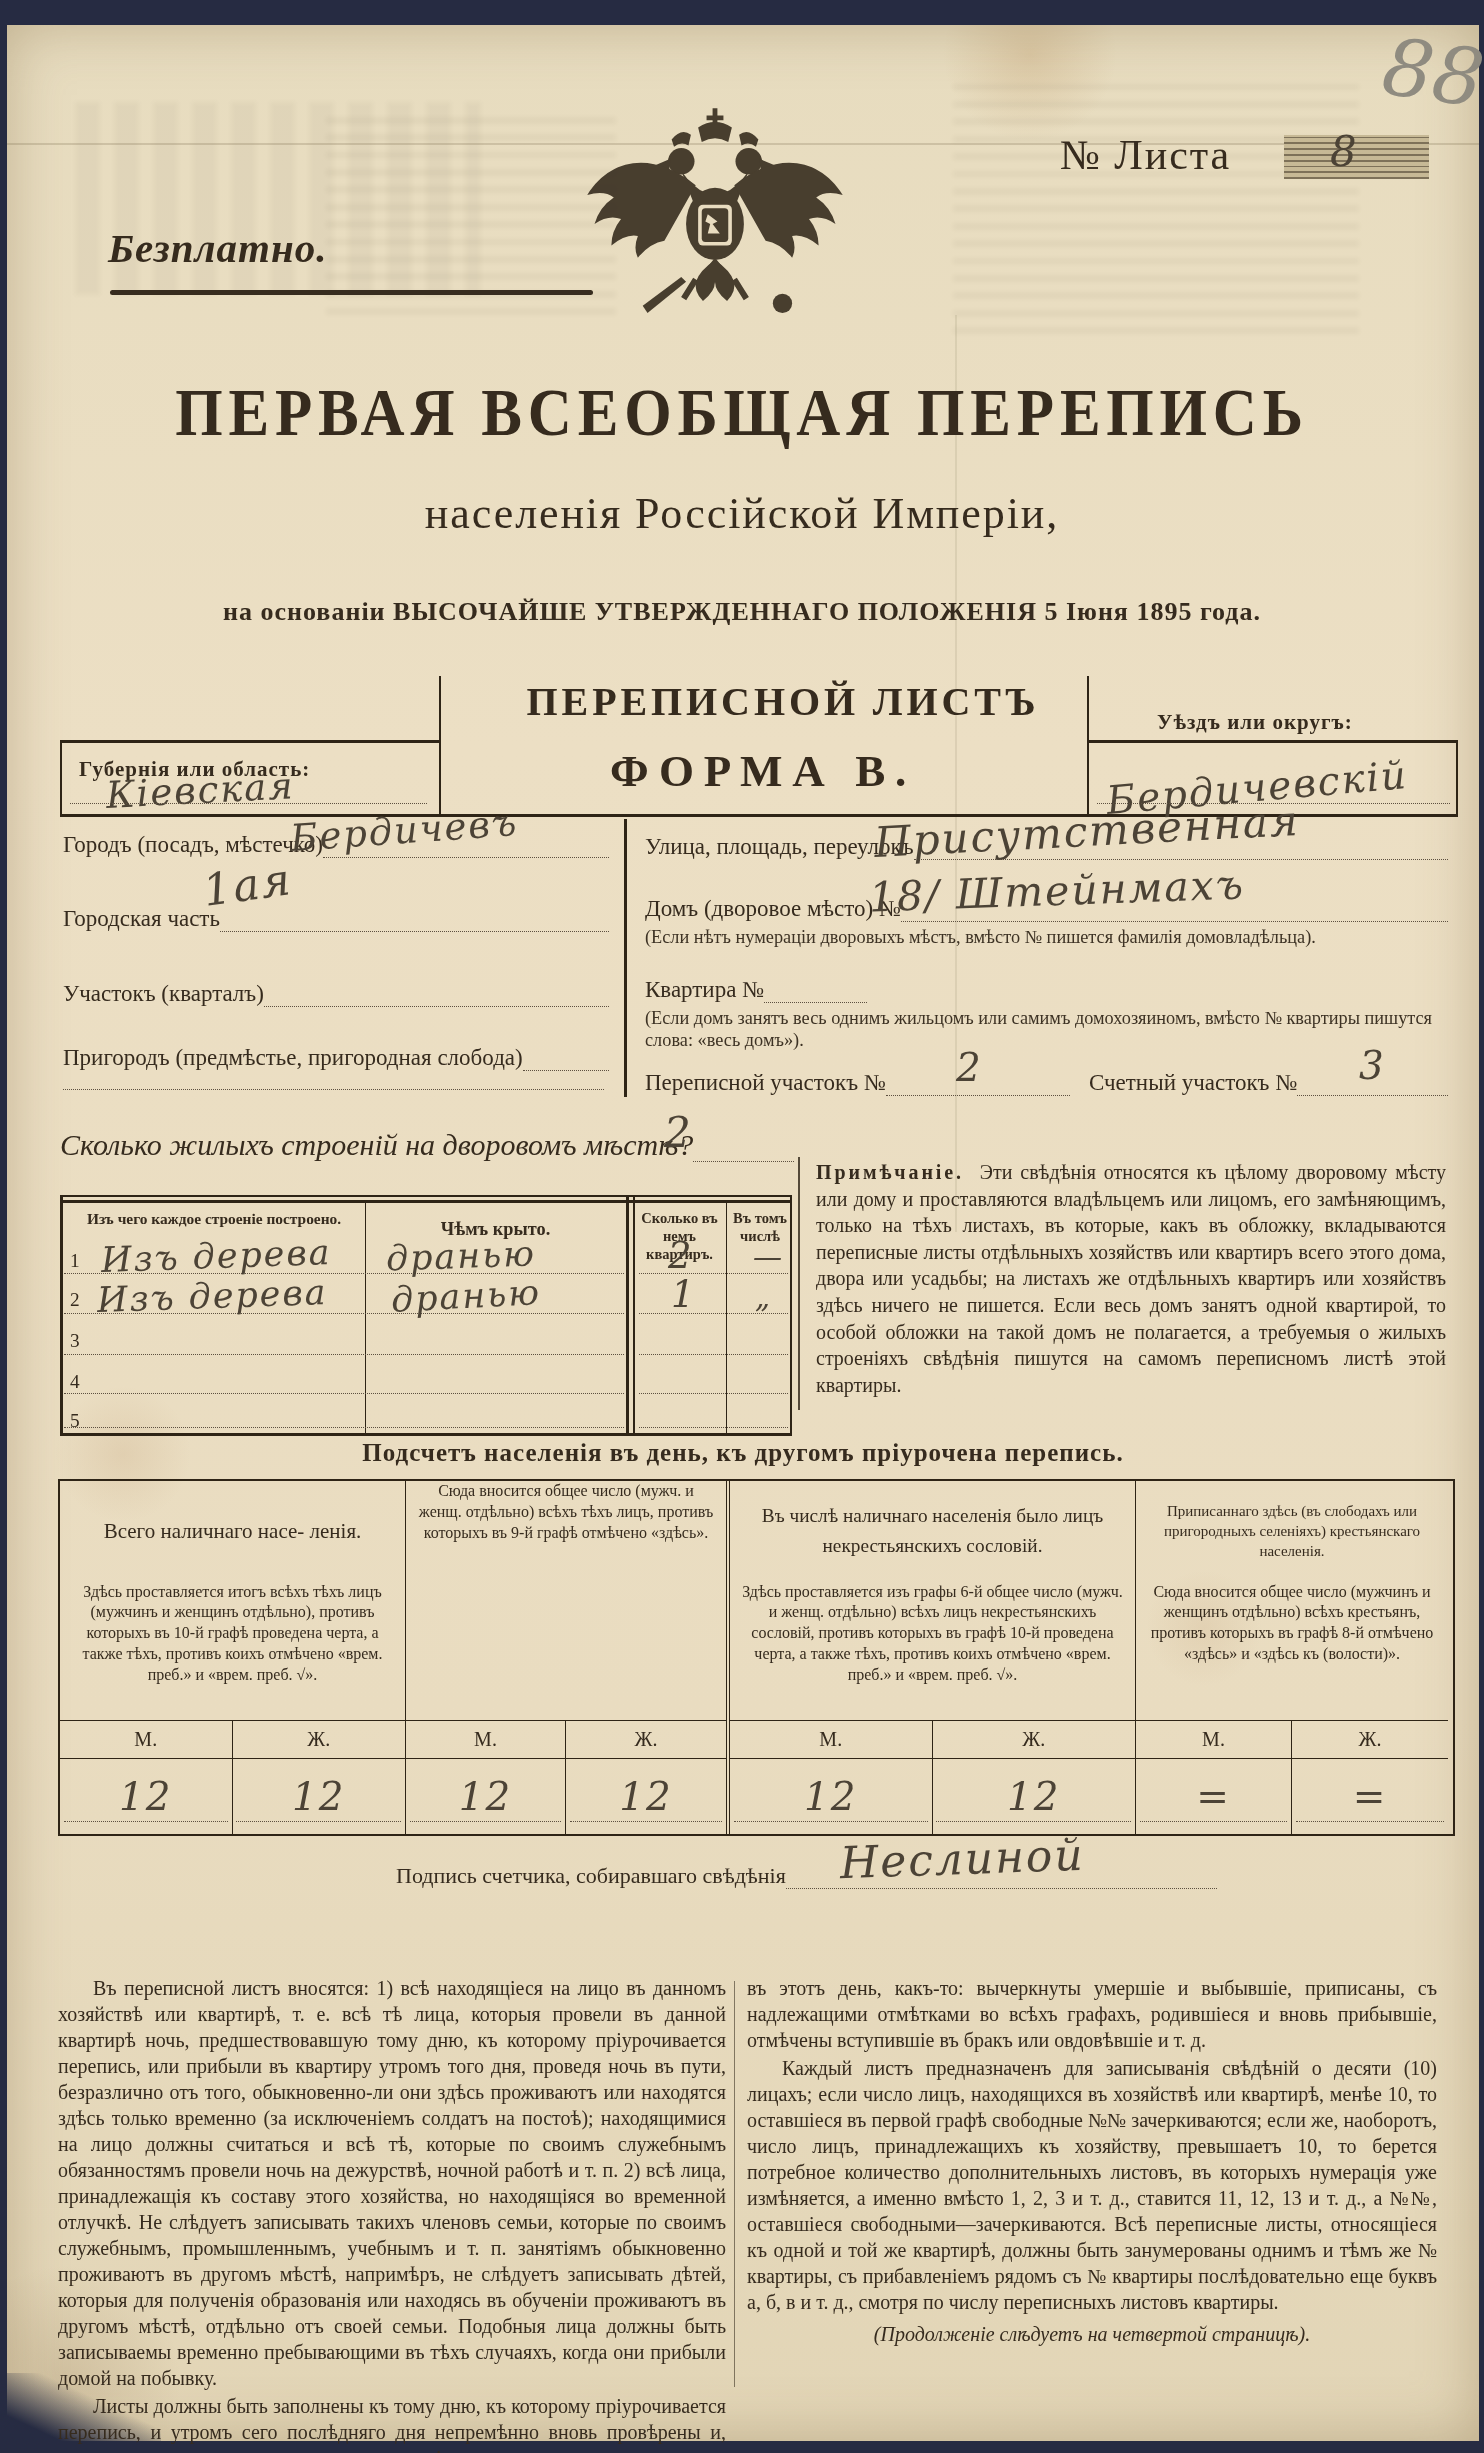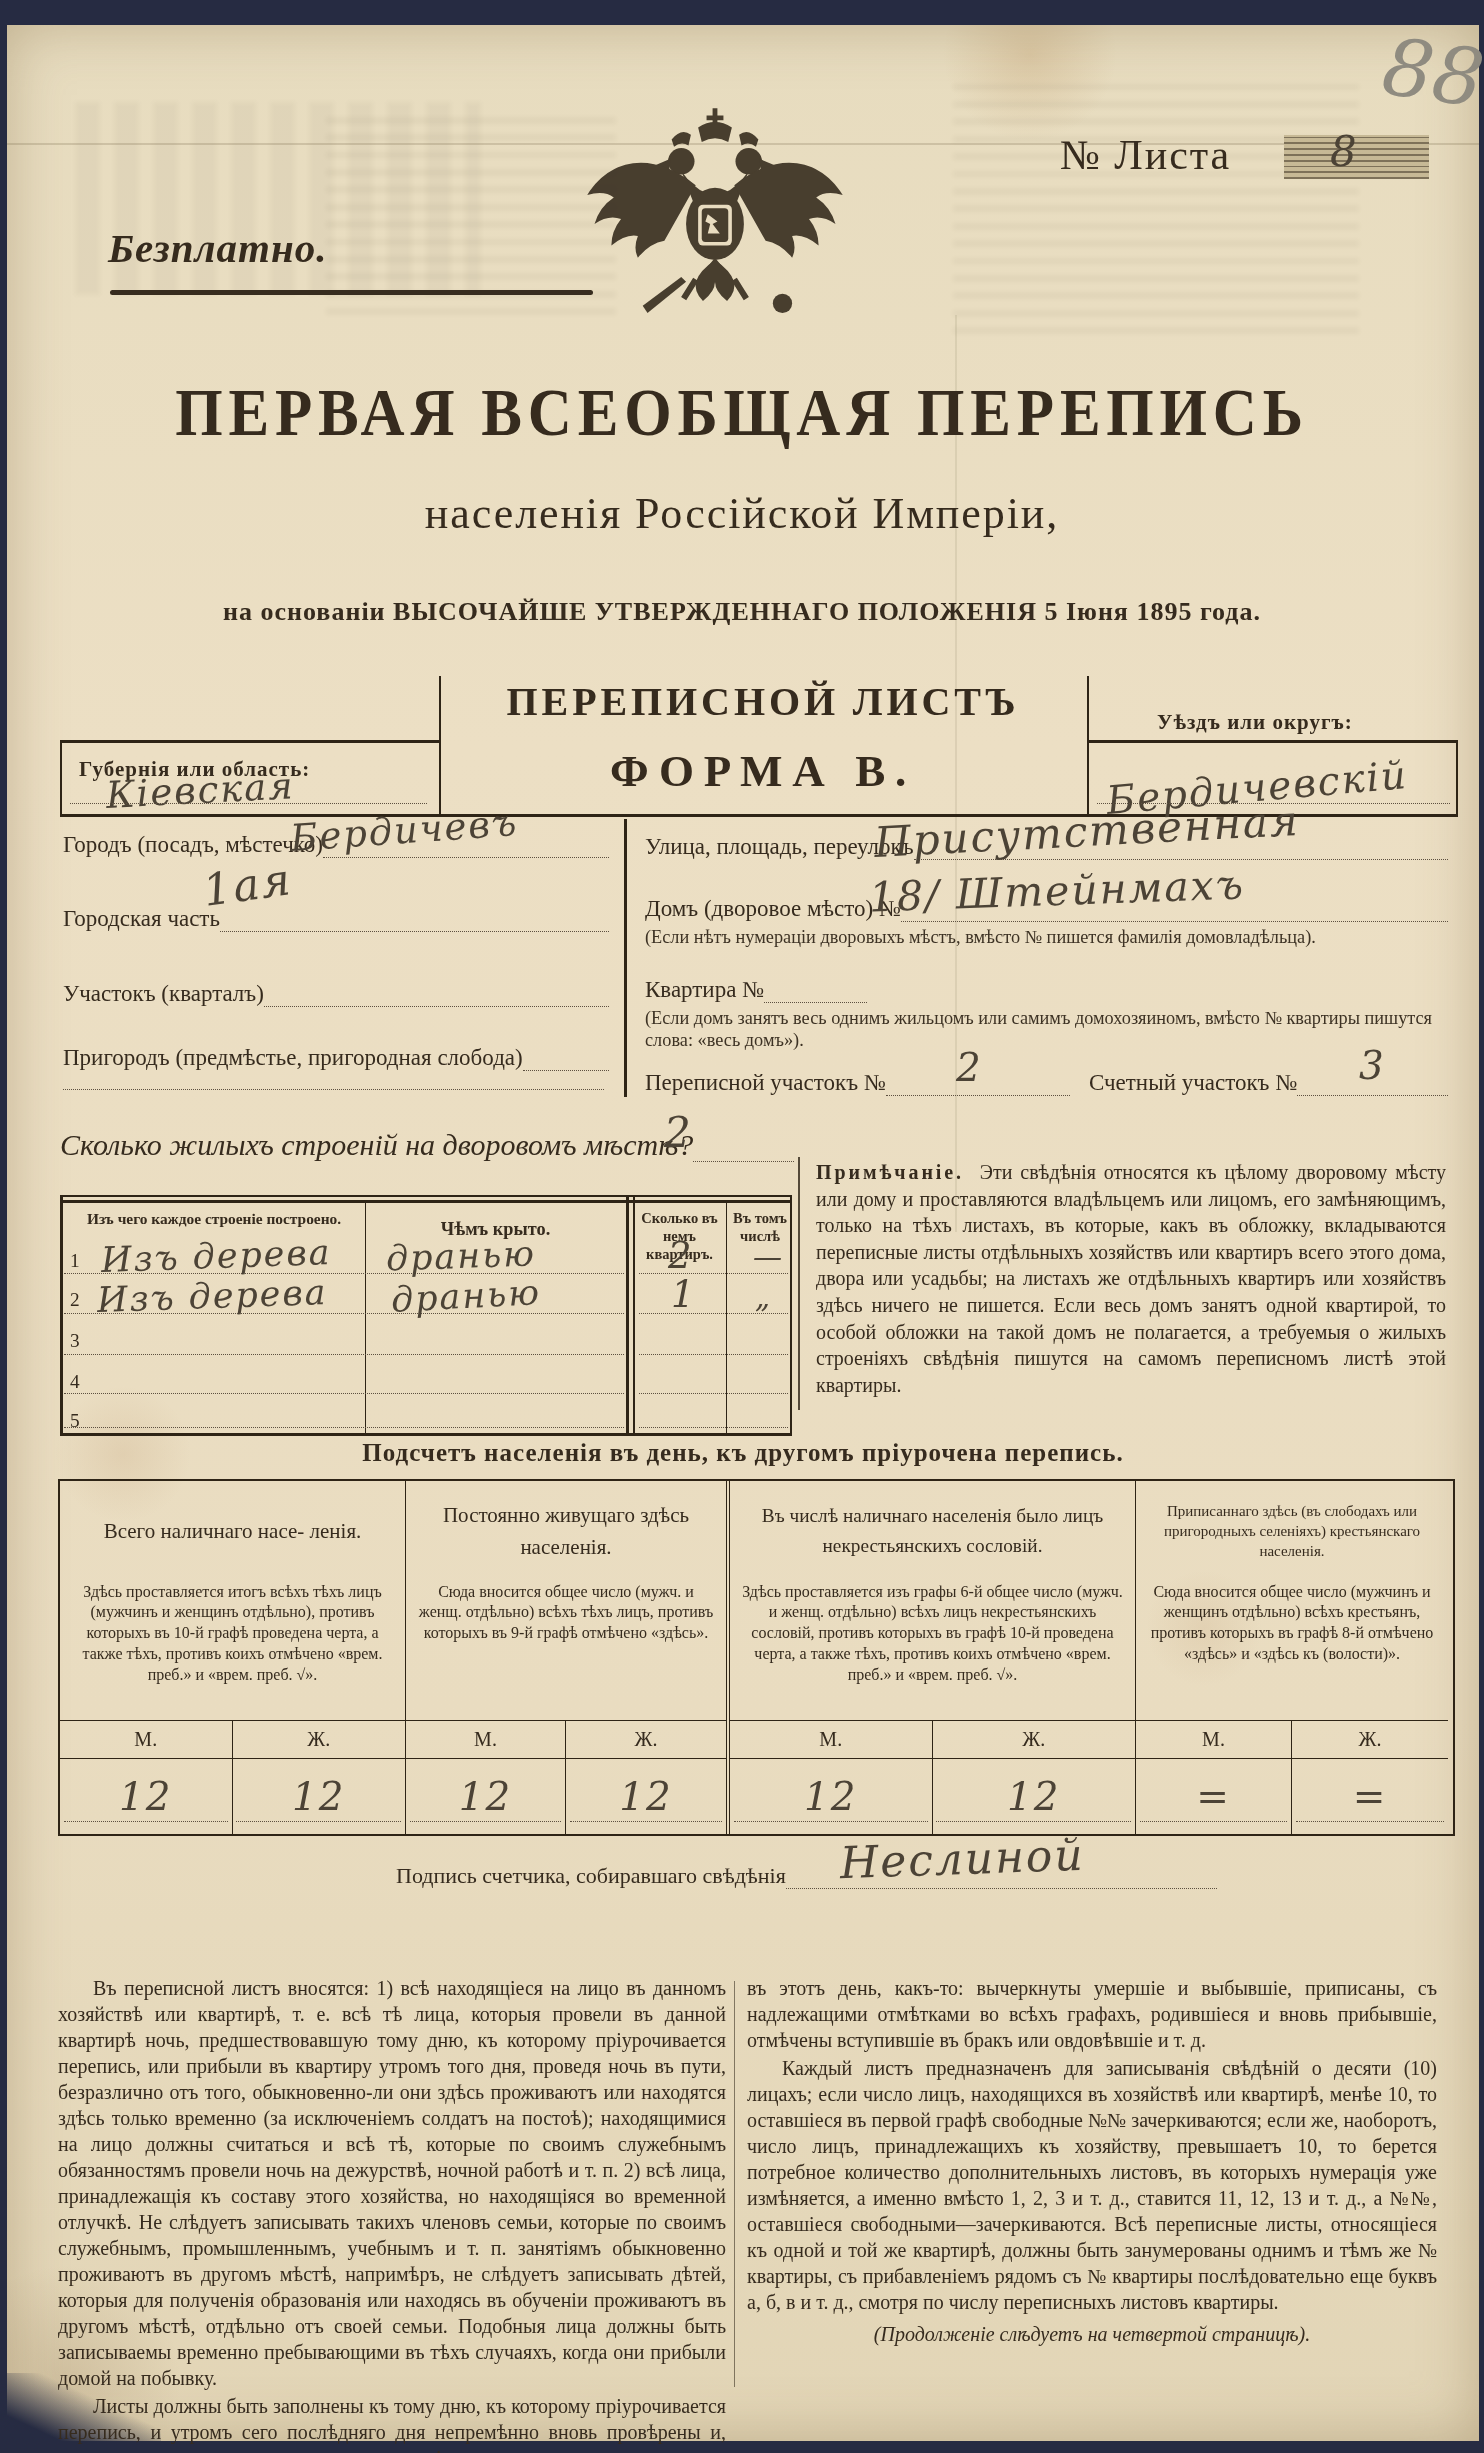--- a/index.html
+++ b/index.html
@@ -39,21 +39,21 @@
   .sheetno{font-size:42px;letter-spacing:1.9px;}
   .hatchbox{position:absolute;width:145px;height:44px;background:
             repeating-linear-gradient(0deg,rgba(55,44,30,.55) 0 1.9px,rgba(55,44,30,.08) 1.9px 5.8px),#d3c5a0;}
   .title1{font-size:61px;font-weight:bold;letter-spacing:5.8px;transform:scaleY(1.08);white-space:nowrap;}
   .title2{font-size:44px;letter-spacing:1.9px;white-space:nowrap;}
   .title3{font-size:26px;font-weight:bold;letter-spacing:1px;white-space:nowrap;}
 
   
   .hline{position:absolute;background:#2e2416;}
   .boxlabel{font-size:21px;font-weight:bold;letter-spacing:1px;white-space:nowrap;}
-  .formtitle{font-size:40px;font-weight:bold;letter-spacing:3.9px;white-space:nowrap;}
+  .formtitle{font-size:40px;font-weight:bold;letter-spacing:3.9px;white-space:nowrap;margin-left:20px;}
   .formb{font-size:45px;font-weight:bold;letter-spacing:9.7px;white-space:nowrap;}
 
   .flabel{font-size:23px;white-space:nowrap;}
 
   
   .btbl-border{position:absolute;background:#2e2416;}
   .bth{font-size:15.4px;font-weight:bold;text-align:center;line-height:1.25;}
   .rownum{font-size:19.3px;}
   .dotrow{position:absolute;border-bottom:1.9px dotted #5d5040;}
 
@@ -282,21 +282,20 @@
             <span class="hand pv">12</span>
             <span class="dotted"></span>
           </div>
         <div class="cell">
             <span class="hand pv">12</span>
             <span class="dotted"></span>
           </div>
       </div>
     </div>
     <div class="pcol">
-      <div class="ptitle">Постоянно живущаго здѣсь населенія.</div>
       <div class="pdesc">Сюда вносится общее число (мужч. и женщ. отдѣльно) всѣхъ тѣхъ лицъ, противъ которыхъ въ 9-й графѣ отмѣчено «здѣсь».</div>
       <div class="pmzh">
           <span>М.</span>
           <span>Ж.</span>
         </div>
       <div class="pvals">
         <div class="cell">
             <span class="hand pv">12</span>
             <span class="dotted"></span>
           </div>

